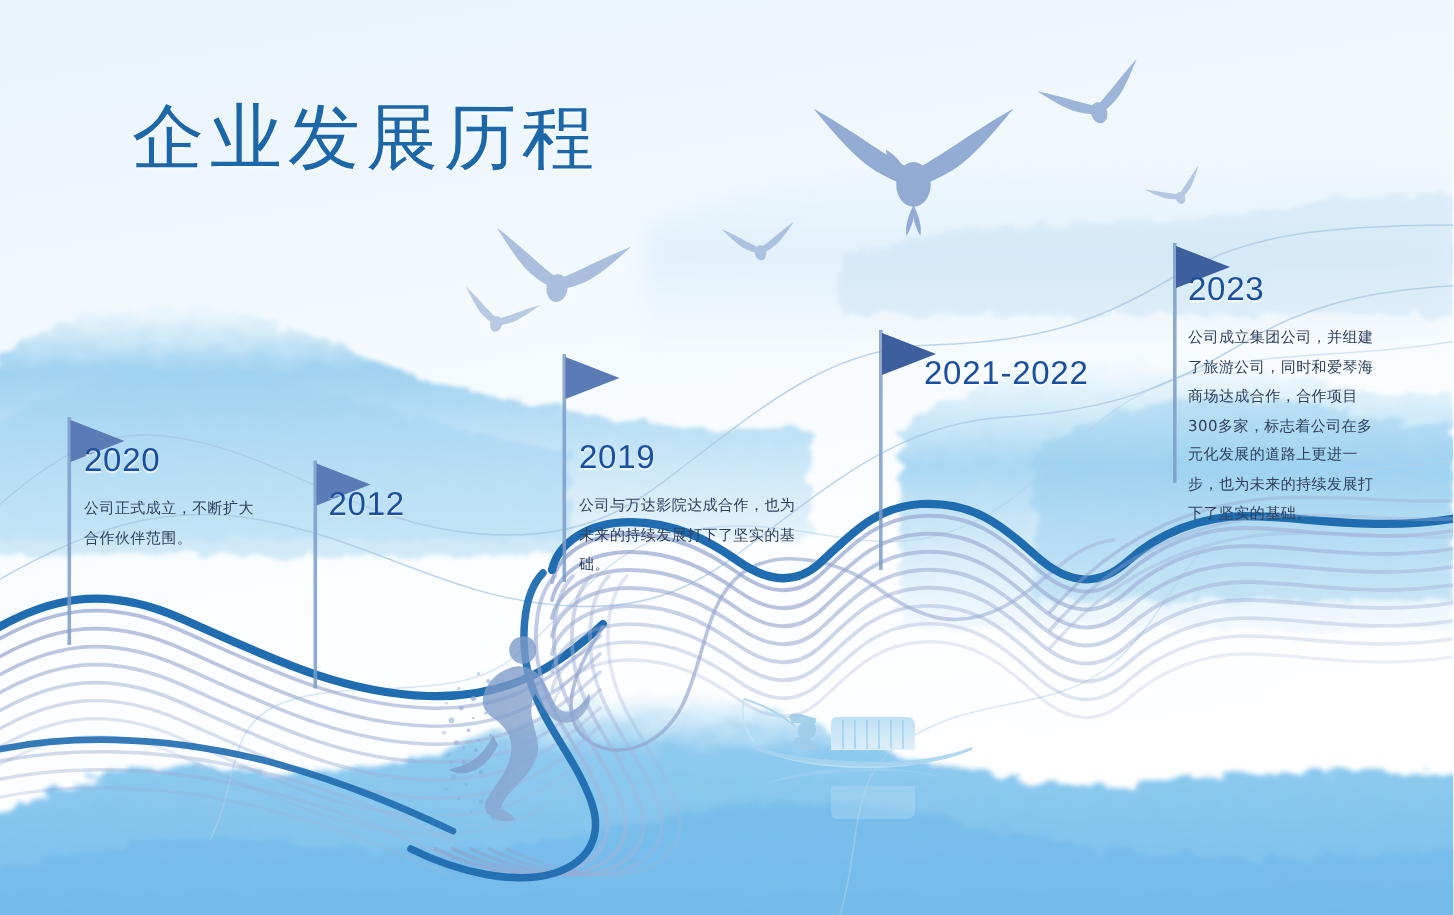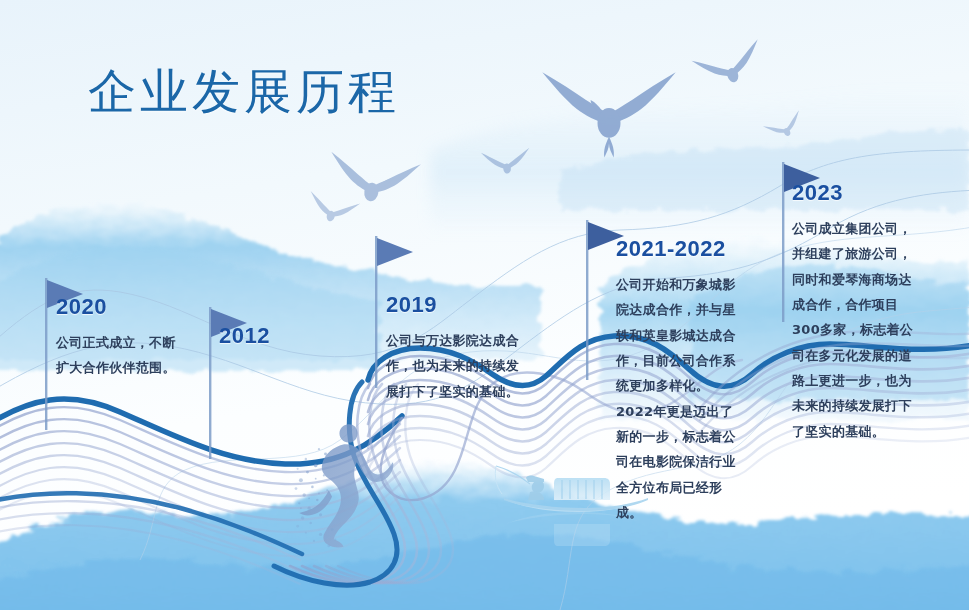--- a/index.html
+++ b/index.html
@@ -25,32 +25,32 @@
     font-weight:400;
     color:#1b67a8;
     font-family:"DejaVu Sans","Liberation Sans",sans-serif;
     white-space:nowrap;
     text-shadow:0 1px 2px rgba(255,255,255,.7);
   }
 
   
   .milestone { position:absolute; }
   .ms-year {
-    font-size:22px; font-weight:700; color:#1a4fa0;
+    font-size:22px; font-weight:400; color:#1a4fa0;
     letter-spacing:.5px; line-height:1;
     font-family:"Liberation Sans","DejaVu Sans",sans-serif;
     margin-bottom:12px;
     white-space:nowrap;
     text-shadow:0 1px 1px rgba(255,255,255,.8);
   }
   .ms-body {
-    font-size:13px; line-height:1.95; color:#2d3f5c;
+    font-size:10px; line-height:1.95; color:#2d3f5c;
     font-family:"DejaVu Sans","Liberation Sans",sans-serif;
     letter-spacing:.3px;
-    font-weight:700;
+    font-weight:400;
   }
 
   #ms-2012 { left:56px; top:296px; width:120px; }
   #ms-2015 { left:219px; top:325px; width:122px; }
   #ms-2019 { left:386px; top:254px; width:146px;margin-top:40px; }
   #ms-2021 { left:616px; top:238px; width:122px; }
   #ms-2023 { left:792px; top:182px; width:124px; }
 </style>
 </head>
 <body>
@@ -369,21 +369,20 @@
     <div class="ms-year">2012</div>
   </div>
 
   <div class="milestone" id="ms-2019">
     <div class="ms-year">2019</div>
     <div class="ms-body">公司与万达影院达成合作，也为未来的持续发展打下了坚实的基础。</div>
   </div>
 
   <div class="milestone" id="ms-2021">
     <div class="ms-year">2021-2022</div>
-    <div class="ms-body">公司开始和万象城影院达成合作，并与星轶和英皇影城达成合作，目前公司合作系统更加多样化。2022年更是迈出了新的一步，标志着公司在电影院保洁行业全方位布局已经形成。</div>
   </div>
 
   <div class="milestone" id="ms-2023">
     <div class="ms-year">2023</div>
     <div class="ms-body">公司成立集团公司，并组建了旅游公司，同时和爱琴海商场达成合作，合作项目300多家，标志着公司在多元化发展的道路上更进一步，也为未来的持续发展打下了坚实的基础。</div>
   </div>
 
 </div>
 
 </body></html>

